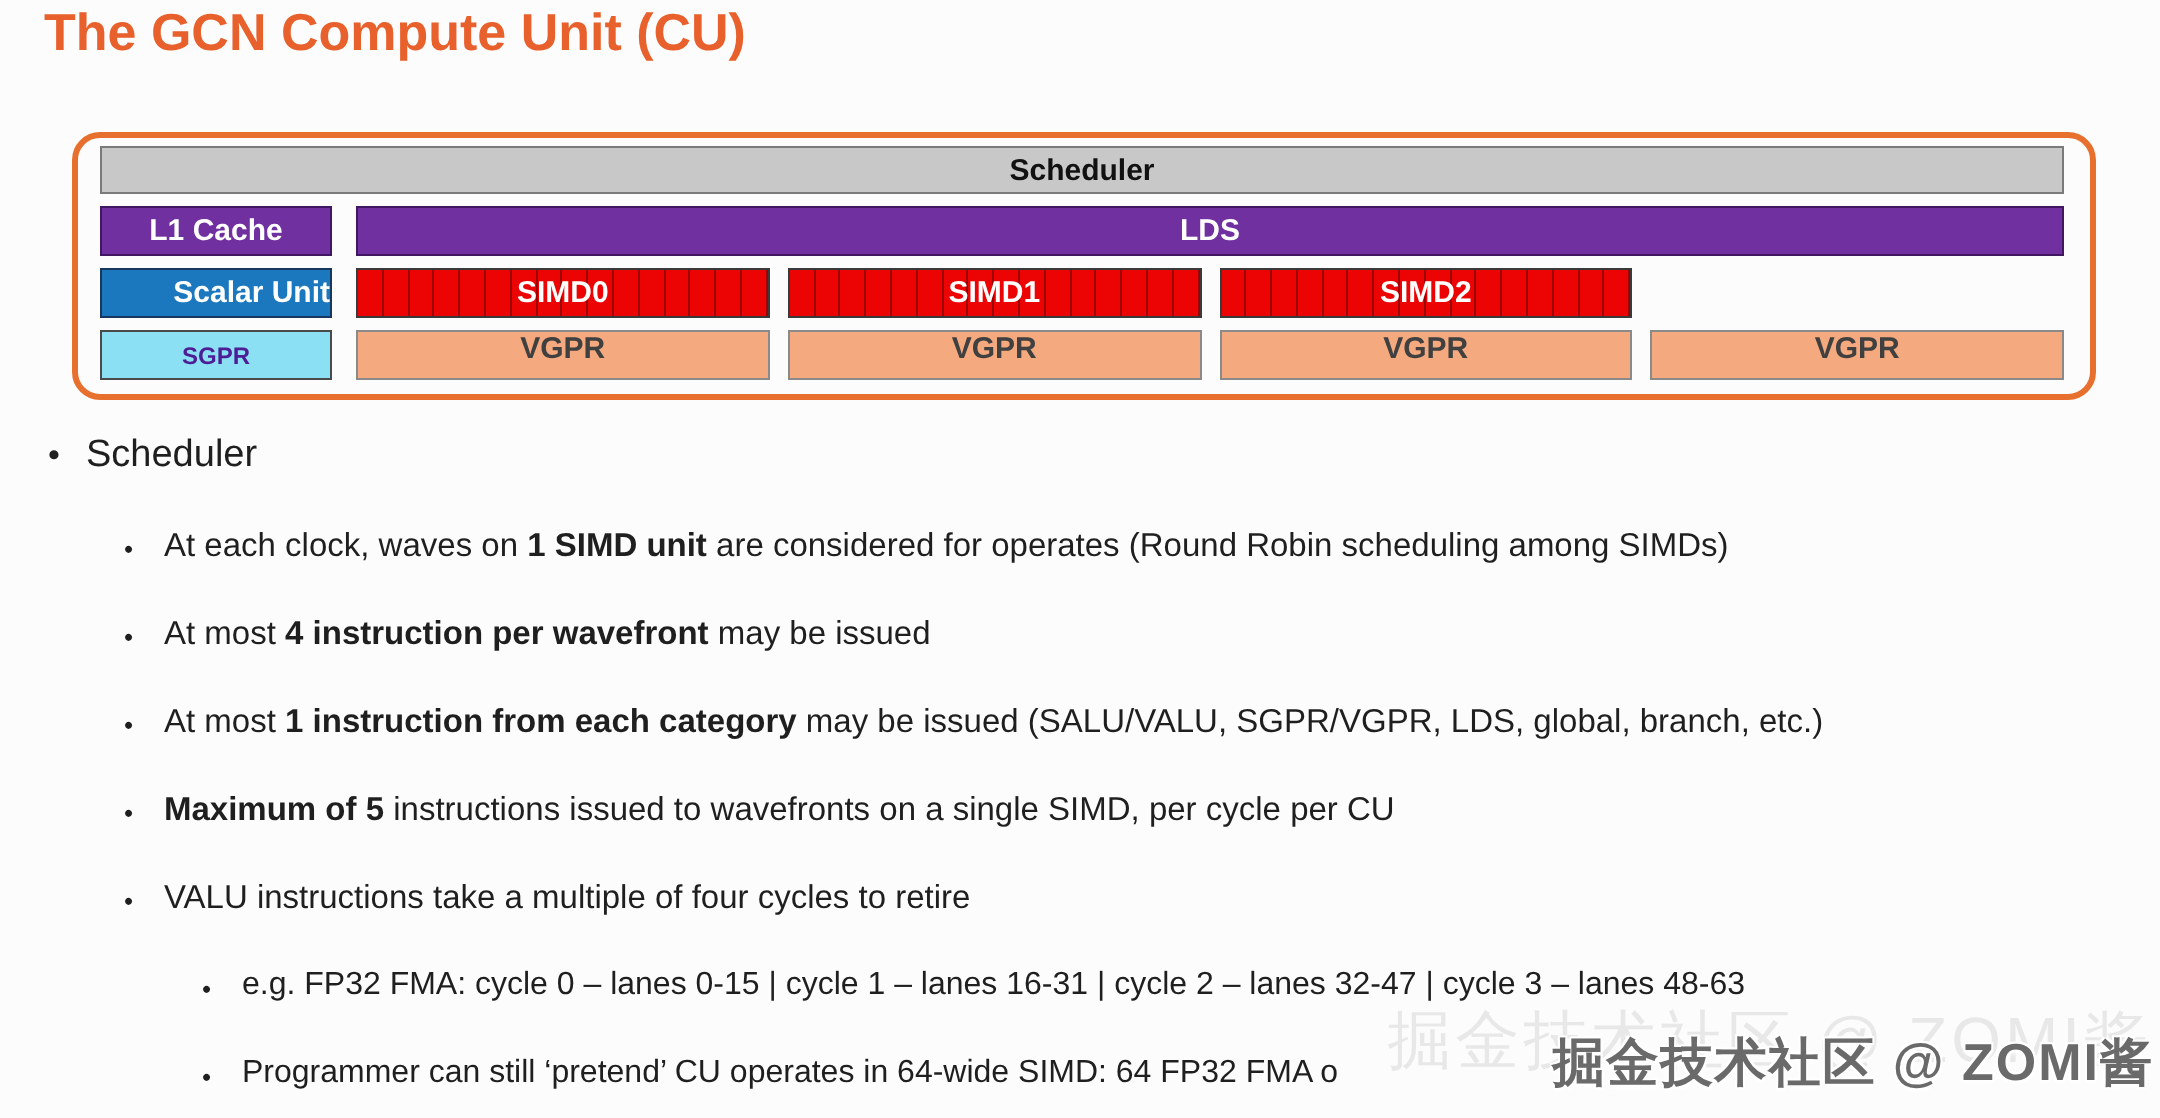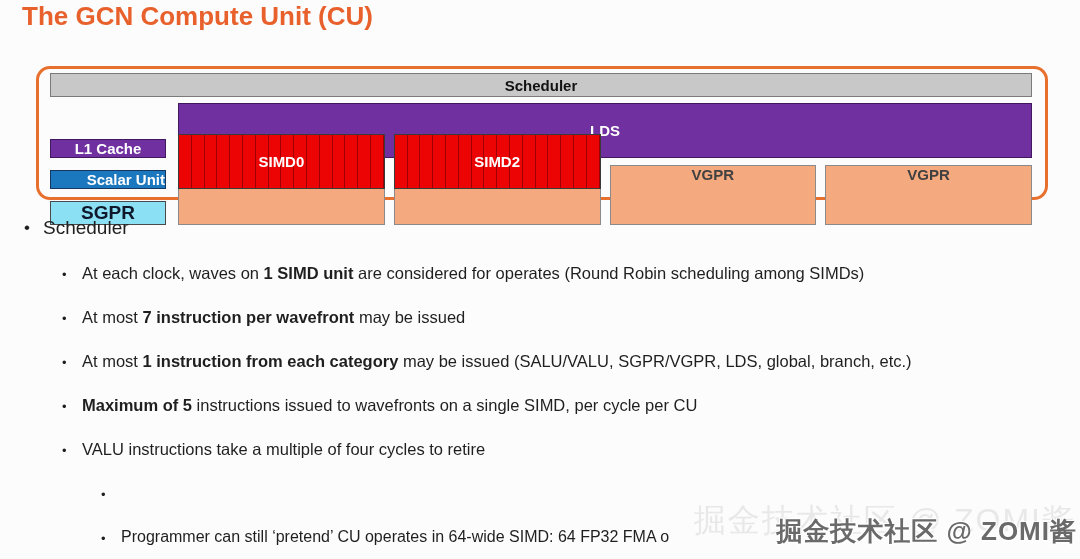--- a/index.html
+++ b/index.html
@@ -49,37 +49,37 @@
     background:var(--scheduler-fill);
     border:1.5px solid var(--scheduler-border);
     color:#111;font-weight:600;
   }
   .dgrid{
     display:grid;grid-template-columns:116px 1fr;column-gap:12px;
     height:25px;
   }
   .leftbox{
     display:flex;align-items:center;justify-content:center;
-    font-weight:700;font-size:15px;margin-top:36px;
+    font-weight:700;font-size:15px;
   }
   .l1-box,.lds-bar{
     background:var(--purple-fill);
     border:1.5px solid rgba(40,10,60,.65);
     color:#fff;
   }
   .scalar-box{
     background:var(--blue-fill);
     border:1.5px solid var(--blue-border);
     color:#fff;
     justify-content:flex-end;
   }
   .sgpr-box{
     background:var(--cyan-fill);
     border:1.5px solid #4a4a4a;
-    color:#0f172a;font-size:19px;
+    color:#4c1d95;font-size:12px;
   }
   .quad{
     display:grid;grid-template-columns:repeat(4,1fr);column-gap:9px;
   }
   .simd-block{
     position:relative;
     background:var(--red-fill);
     border:1.5px solid #3a3a3a;
     display:flex;overflow:hidden;
   }
@@ -174,20 +174,39 @@
           <span class="simd-lane"></span>
           <span class="simd-lane"></span>
           <span class="simd-lane"></span>
           <span class="simd-lane"></span>
           <span class="simd-lane"></span>
           <span class="simd-lane"></span>
           <span class="simd-lane"></span>
           <span class="simd-lane"></span>
           <span class="simd-lane"></span>
           <span class="simd-lane"></span>
+          <span class="simd-label">SIMD1</span>
+        </div>
+        <div class="simd-block">
+          <span class="simd-lane"></span>
+          <span class="simd-lane"></span>
+          <span class="simd-lane"></span>
+          <span class="simd-lane"></span>
+          <span class="simd-lane"></span>
+          <span class="simd-lane"></span>
+          <span class="simd-lane"></span>
+          <span class="simd-lane"></span>
+          <span class="simd-lane"></span>
+          <span class="simd-lane"></span>
+          <span class="simd-lane"></span>
+          <span class="simd-lane"></span>
+          <span class="simd-lane"></span>
+          <span class="simd-lane"></span>
+          <span class="simd-lane"></span>
+          <span class="simd-lane"></span>
           <span class="simd-label">SIMD2</span>
         </div>
       </div>
   </div>
 
   <div class="dgrid">
     <div class="leftbox sgpr-box">
       <span>SGPR</span>
     </div>
     <div class="quad">
@@ -211,36 +230,37 @@
     <div class="bullet lvl1">
       <span class="dot">•</span>
       <span class="txt"><span>Scheduler</span></span>
     </div>
     <div class="bullet lvl2">
       <span class="dot">•</span>
       <span class="txt"><span>At each clock, waves on </span><b>1 SIMD unit</b><span> are considered for operates (Round Robin scheduling among SIMDs)</span></span>
     </div>
     <div class="bullet lvl2">
       <span class="dot">•</span>
-      <span class="txt"><span>At most </span><b>7 instruction per wavefront</b><span> may be issued</span></span>
+      <span class="txt"><span>At most </span><b>4 instruction per wavefront</b><span> may be issued</span></span>
     </div>
     <div class="bullet lvl2">
       <span class="dot">•</span>
       <span class="txt"><span>At most </span><b>1 instruction from each category</b><span> may be issued (SALU/VALU, SGPR/VGPR, LDS, global, branch, etc.)</span></span>
     </div>
     <div class="bullet lvl2">
       <span class="dot">•</span>
       <span class="txt"><b>Maximum of 5</b><span> instructions issued to wavefronts on a single SIMD, per cycle per CU</span></span>
     </div>
     <div class="bullet lvl2">
       <span class="dot">•</span>
       <span class="txt"><span>VALU instructions take a multiple of four cycles to retire</span></span>
     </div>
     <div class="bullet lvl3">
       <span class="dot">•</span>
+      <span class="txt"><span>e.g. FP32 FMA: cycle 0 – lanes 0-15 | cycle 1 – lanes 16-31 | cycle 2 – lanes 32-47 | cycle 3 – lanes 48-63</span></span>
     </div>
     <div class="bullet lvl3">
       <span class="dot">•</span>
       <span class="txt"><span>Programmer can still ‘pretend’ CU operates in 64-wide SIMD: 64 FP32 FMA o</span></span>
     </div>
   </div>
 
 <div class="watermark-echo">掘金技术社区 @ ZOMI酱</div>
 <div class="watermark">掘金技术社区 @ ZOMI酱</div>
 

